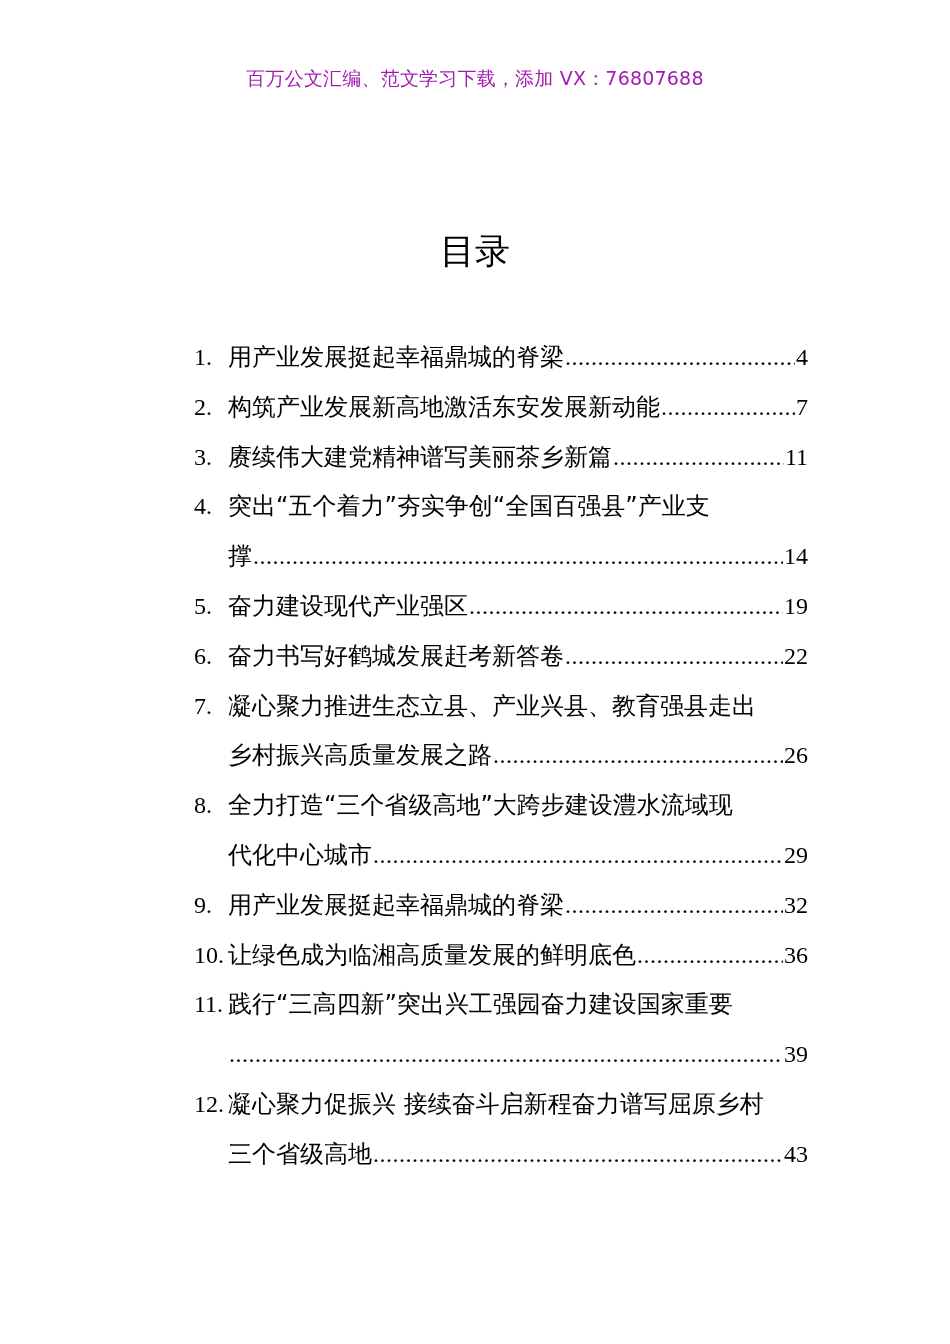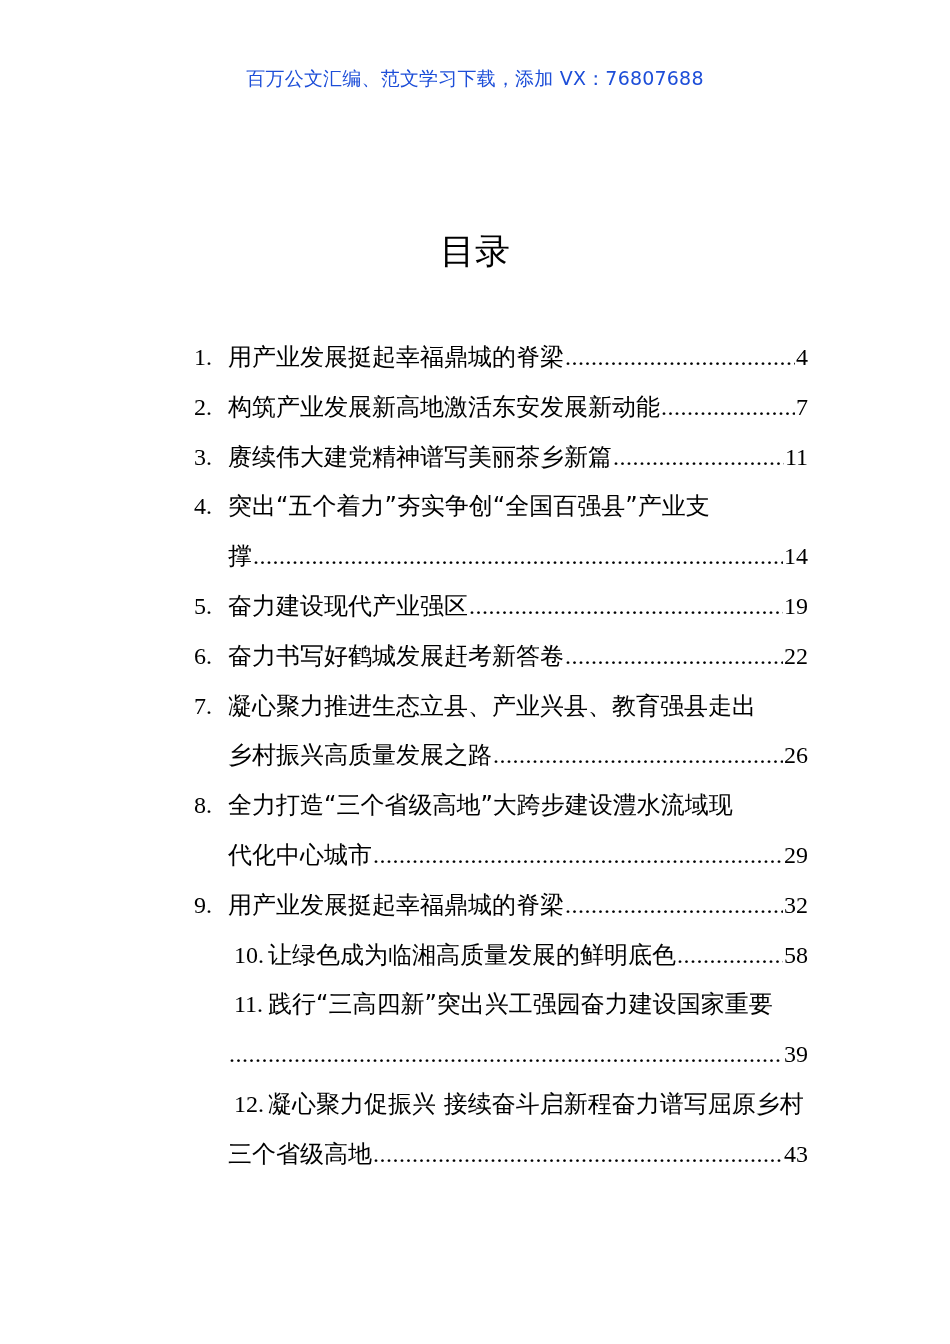--- a/index.html
+++ b/index.html
@@ -1,27 +1,27 @@
 <!DOCTYPE html>
 <html><head>
 <meta charset="utf-8">
 <style>
   html, body { margin:0; padding:0; background:#ffffff; }
   body { width:950px; height:1344px; position:relative; overflow:hidden;
          font-family: "DejaVu Sans", sans-serif; color:#000; }
   .header { position:absolute; top:66px; left:0; width:950px; text-align:center;
-            font-size:19px; color:#1d4ed8; letter-spacing:0.2px; }
+            font-size:19px; color:#a21caf; letter-spacing:0.2px; }
   .title { position:absolute; top:228px; left:0; width:950px; text-align:center;
            font-size:35px; color:#000; }
   .toc { position:absolute; top:333px; left:194px; width:614px; }
   .entry { position:relative; }
   .line { display:flex; align-items:baseline; height:49.8px; line-height:49.8px;
           font-size:24px; white-space:nowrap; }
   .num { font-family:"Liberation Serif", serif; font-size:24px; display:inline-block; width:34px; flex:none; }
-  .num.wide { width:34px;margin-left:40px; }
+  .num.wide { width:34px; }
   .indent { display:inline-block; width:34px; flex:none; }
   .text { flex:none; }
   .leader { flex:1 1 auto; overflow:hidden; font-family:"Liberation Serif", serif; font-size:24px; margin:0 1px; }
   .leader::before { content:"........................................................................................................................................................................................................"; letter-spacing:0.5px; }
   .page { font-family:"Liberation Serif", serif; font-size:24px; flex:none; }
 </style>
 </head>
 <body>
 
 <div class="header">百万公文汇编、范文学习下载，添加 VX：76807688</div>
@@ -120,21 +120,21 @@
         <span class="leader"></span>
         <span class="page">32</span>
       </div>
   </div>
 
   <div class="entry">
     <div class="line">
         <span class="num wide">10.</span>
         <span class="text">让绿色成为临湘高质量发展的鲜明底色</span>
         <span class="leader"></span>
-        <span class="page">58</span>
+        <span class="page">36</span>
       </div>
   </div>
 
   <div class="entry">
     <div class="line">
         <span class="num wide">11.</span>
         <span class="text">践行“三高四新”突出兴工强园奋力建设国家重要</span>
       </div>
     <div class="line">
         <span class="indent"></span>

